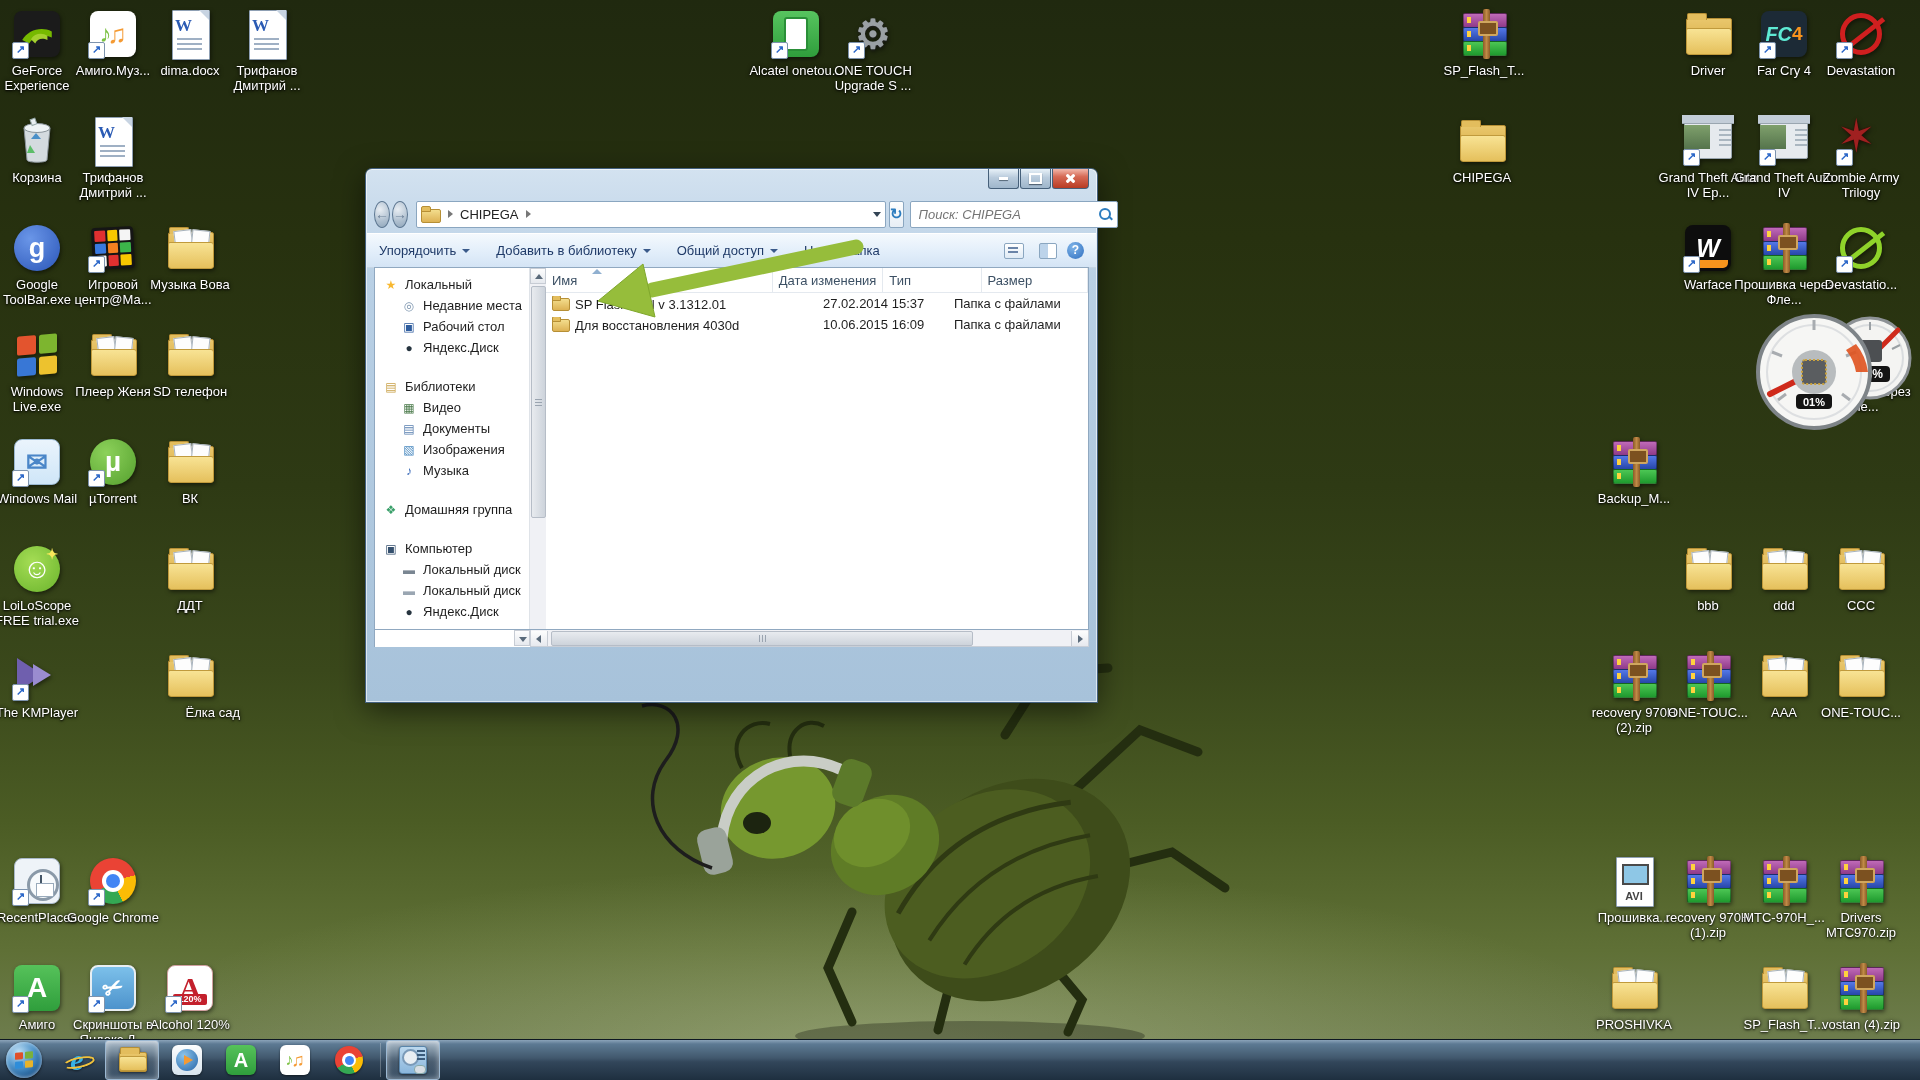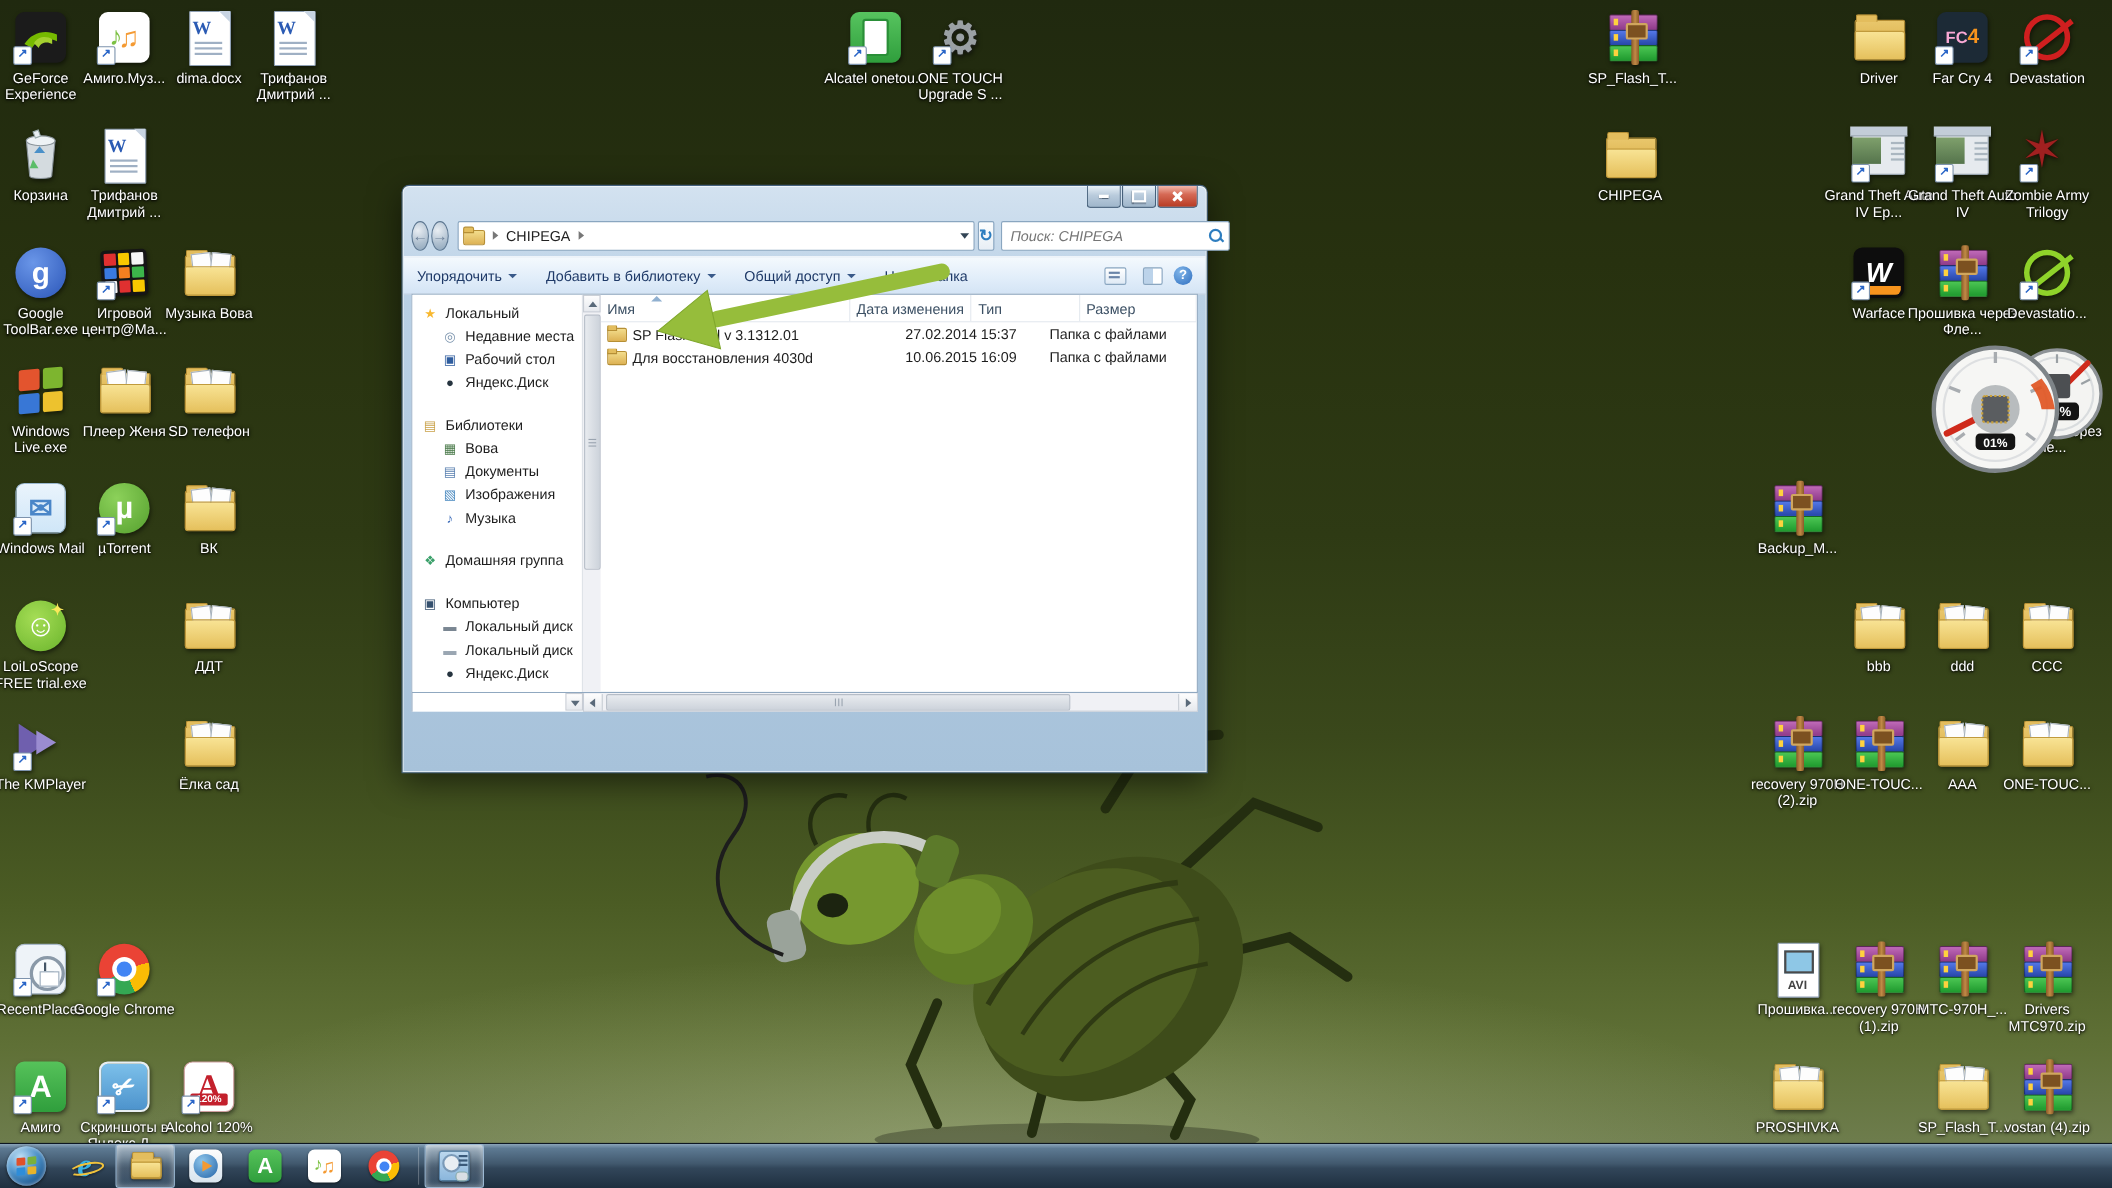--- a/index.html
+++ b/index.html
@@ -284,21 +284,21 @@
     <div class="dicon" style="left: 1708px; top: 8px;">
       <div class="ic">
         <div class="f-back"></div>
         <div class="f-front"></div>
       </div>
       <div class="lbl">Driver</div>
     </div>
     <div class="dicon" style="left: 1784px; top: 8px;">
       <div class="ic">
         <div class="t" style="background:#1c2a36;">
-          <span style="color:#f9a8d4;font-size:15px">FC</span>
+          <span style="color:#5eead4;font-style:italic;font-size:20px">FC</span>
           <span style="color:#f7941d;font-size:19px">4</span>
         </div>
         <span class="sc">↗</span>
       </div>
       <div class="lbl">Far Cry 4</div>
     </div>
     <div class="dicon" style="left: 1861px; top: 8px;">
       <div class="ic">
         <div class="dv" style="--c:#cf1f1f"></div>
         <span class="sc">↗</span>
@@ -549,21 +549,21 @@
       <div class="lbl">CCC</div>
     </div>
     <div class="dicon" style="left: 37px; top: 650px;">
       <div class="ic">
         <span class="k1"></span>
         <span class="k2"></span>
         <span class="sc">↗</span>
       </div>
       <div class="lbl">The KMPlayer</div>
     </div>
-    <div class="dicon" style="left: 190px; top: 650px;">
+    <div class="dicon" style="left: 190px; top: 650px; text-align: right;">
       <div class="ic">
         <div class="f-back"></div>
         <div class="f-pg p1"></div>
         <div class="f-pg p2"></div>
         <div class="f-front"></div>
       </div>
       <div class="lbl">Ёлка сад</div>
     </div>
     <div class="dicon" style="left: 1634px; top: 650px;">
       <div class="ic">
@@ -828,21 +828,21 @@
           <span class="nico" style="color:#26343f">●</span>
           <span>Яндекс.Диск</span>
         </div>
         <div style="height: 18px;"></div>
         <div class="navitem">
           <span class="nico" style="color:#c9a24a">▤</span>
           <span>Библиотеки</span>
         </div>
         <div class="navitem child">
           <span class="nico" style="color:#4a7a4a">▦</span>
-          <span>Вова</span>
+          <span>Видео</span>
         </div>
         <div class="navitem child">
           <span class="nico" style="color:#5a80b0">▤</span>
           <span>Документы</span>
         </div>
         <div class="navitem child">
           <span class="nico" style="color:#4a8ac0">▧</span>
           <span>Изображения</span>
         </div>
         <div class="navitem child">

